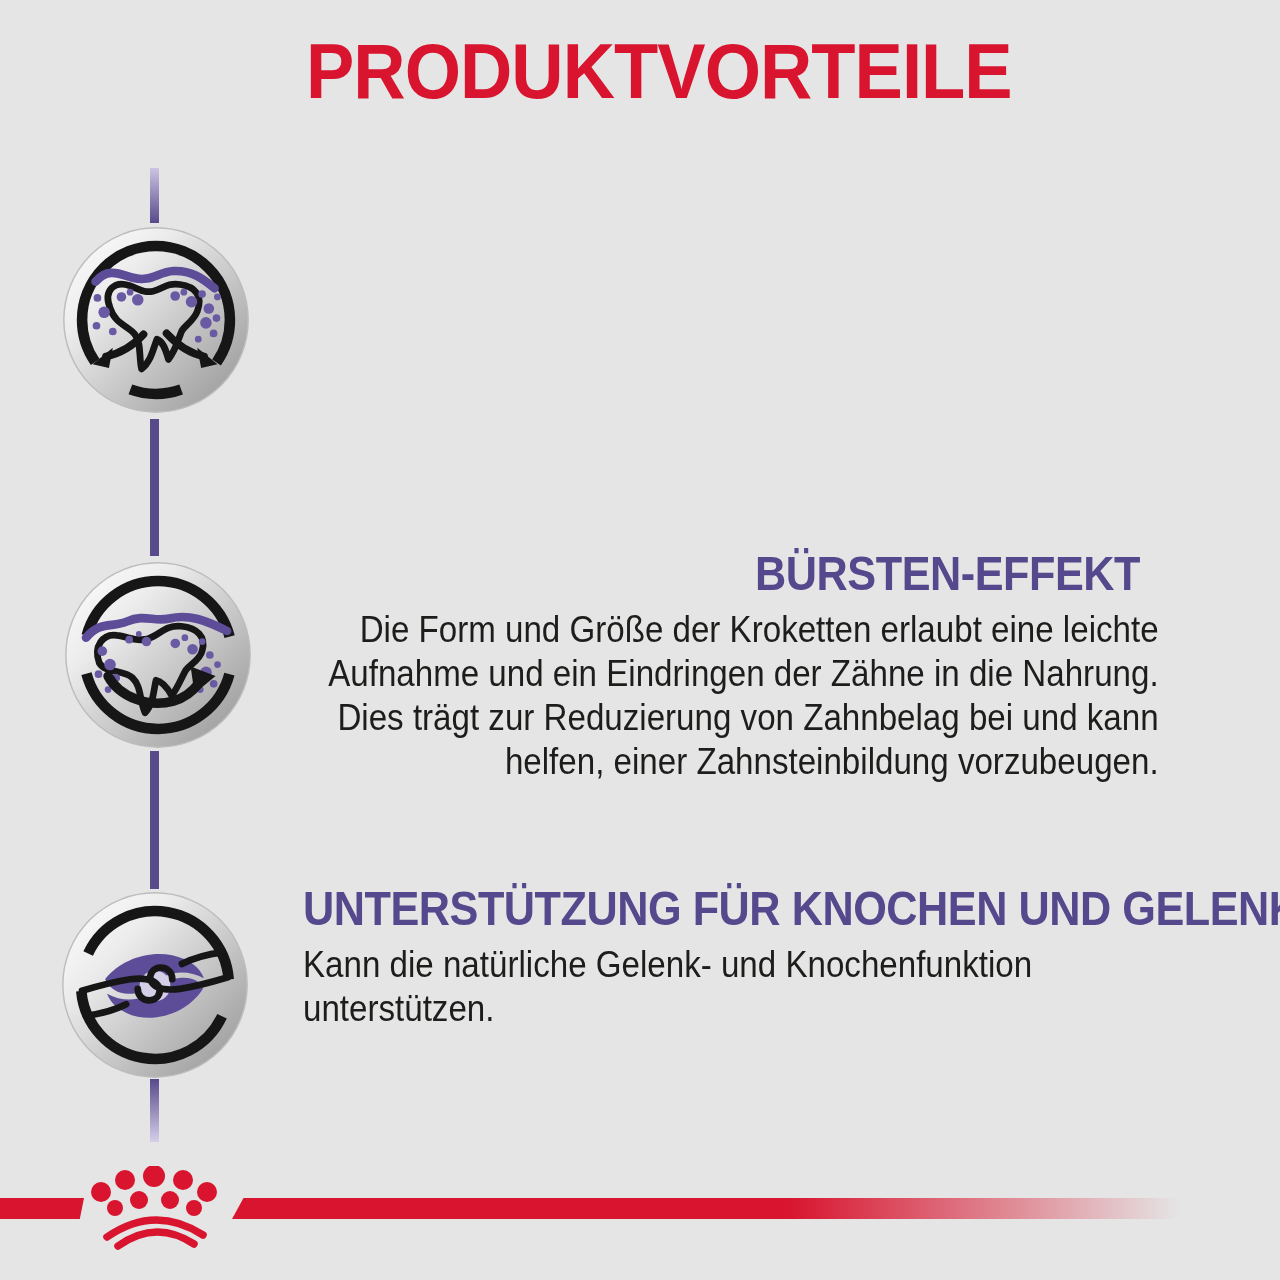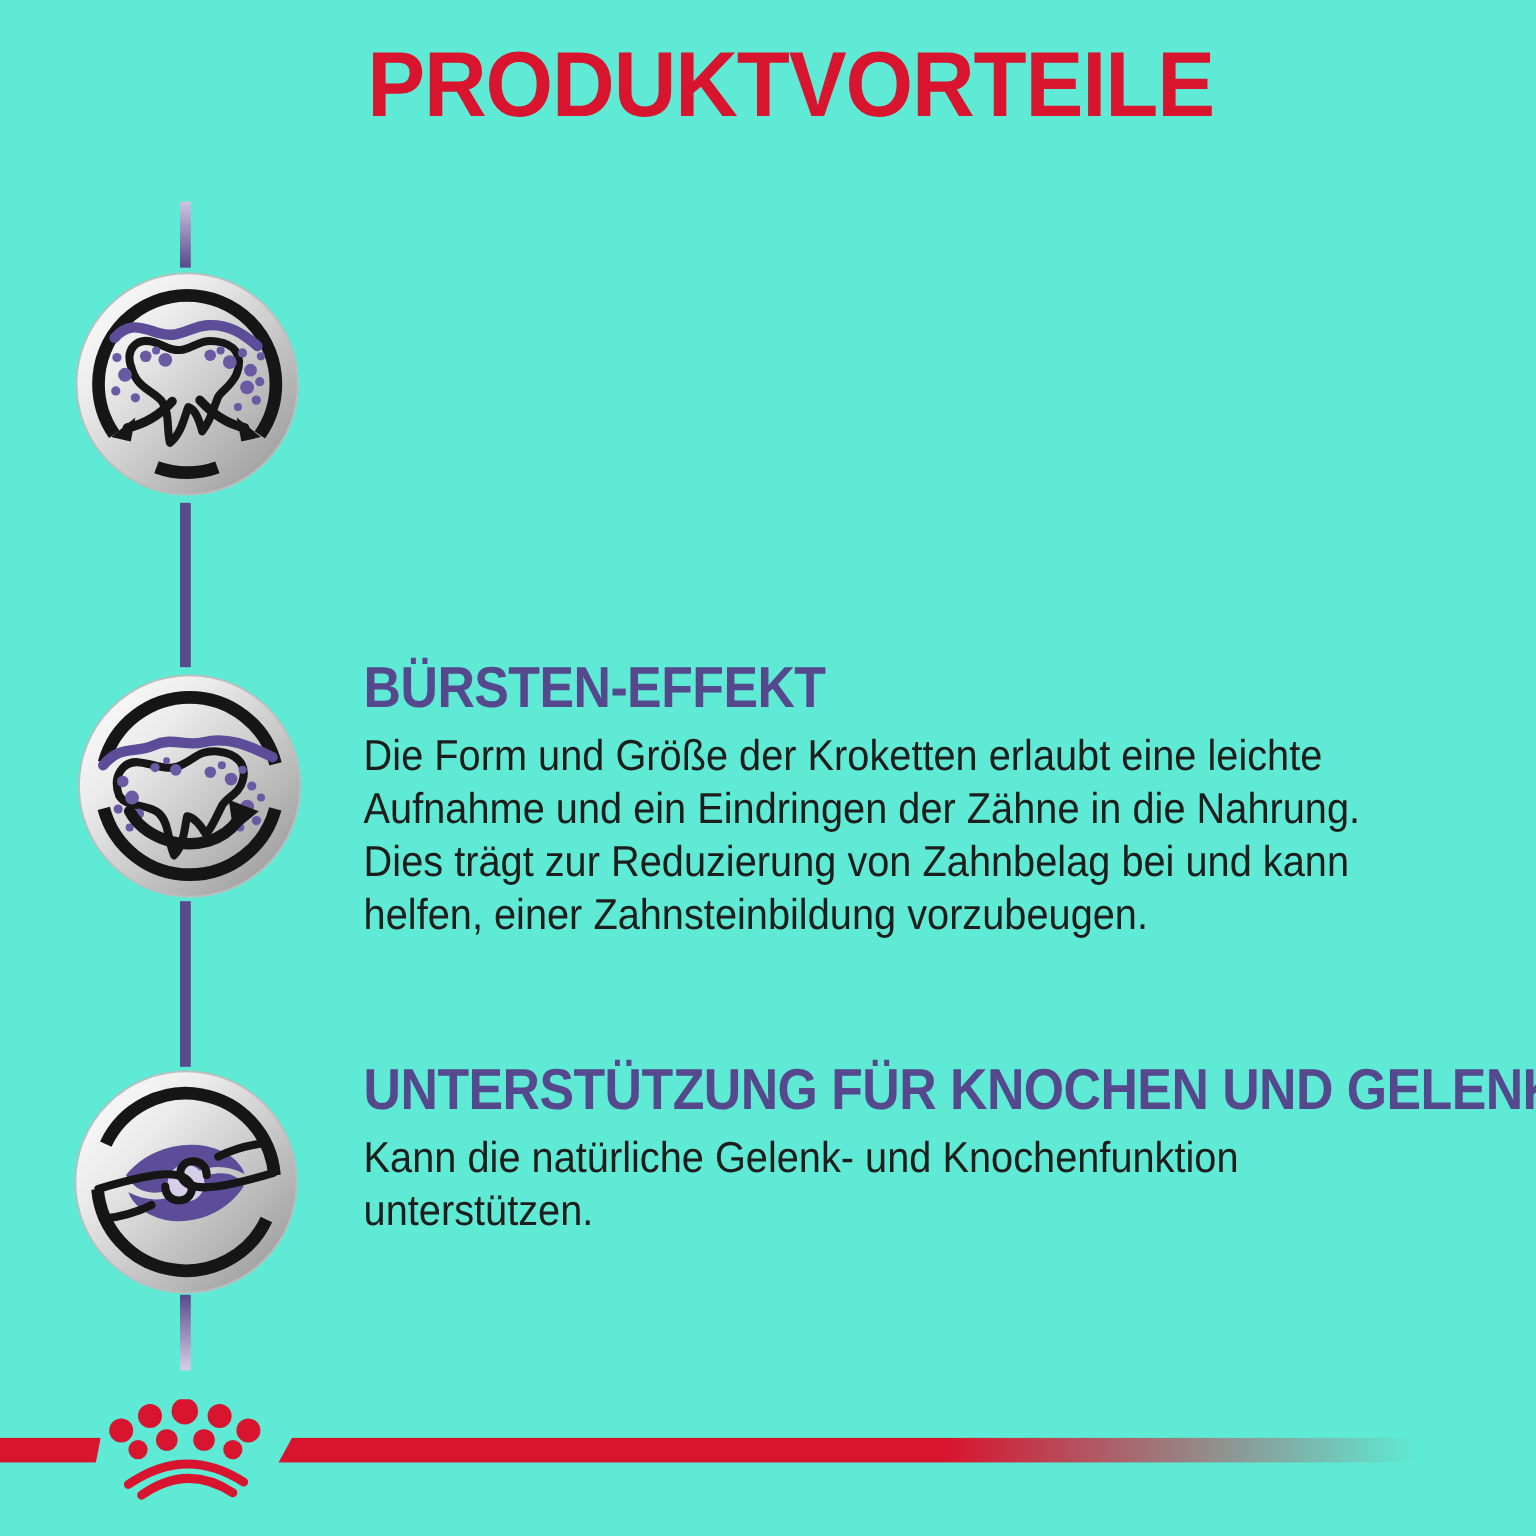--- a/index.html
+++ b/index.html
@@ -1,34 +1,34 @@
 <!DOCTYPE html>
 <html><head>
 <meta charset="utf-8">
 <style>
   html,body{margin:0;padding:0;background:#fff;}
   .canvas{
-    position:relative;width:1280px;height:1280px;background:#5eead4;
+    position:relative;width:1280px;height:1280px;background:#e5e5e5;
     overflow:hidden;font-family:"Liberation Sans","DejaVu Sans",sans-serif;
   }
   .page-title{
     position:absolute;left:306px;top:33px;margin:0;
     font-size:77px;font-weight:bold;letter-spacing:-1px;line-height:77px;
     color:#d8142e;transform:scaleX(0.94);transform-origin:left top;white-space:nowrap;
   }
   .benefit{position:absolute;left:303px;width:930px;}
   .benefit h2{
     margin:0;font-size:48px;font-weight:bold;line-height:50px;letter-spacing:-0.5px;
     color:#55488c;transform:scaleX(0.90);transform-origin:left top;white-space:nowrap;
   }
   .benefit p{
     margin:9px 0 0 0;font-size:36px;line-height:44px;color:#1d1d1b;
     white-space:pre-line;transform:scaleX(0.92);transform-origin:left top;
   }
-  .sec1{top:226px;} .sec2{top:549px;} .sec3{top:884px;}
+  .sec1{top:226px;} .sec2{top:549px;text-align:right;} .sec3{top:884px;}
   .line-seg{position:absolute;left:150px;width:9px;}
   .seg1{top:168px;height:55px;background:linear-gradient(to bottom,#cdc4e2,#584a8b);}
   .seg2{top:419px;height:137px;background:#584a8b;}
   .seg3{top:751px;height:138px;background:#584a8b;}
   .seg4{top:1079px;height:63px;background:linear-gradient(to bottom,#584a8b,#d6cfe9);}
   .icon{position:absolute;width:192px;height:192px;}
   .icon1{left:60px;top:224px;}
   .icon2{left:62px;top:559px;}
   .icon3{left:59px;top:889px;}
   .bar{position:absolute;top:1198px;height:21px;}

